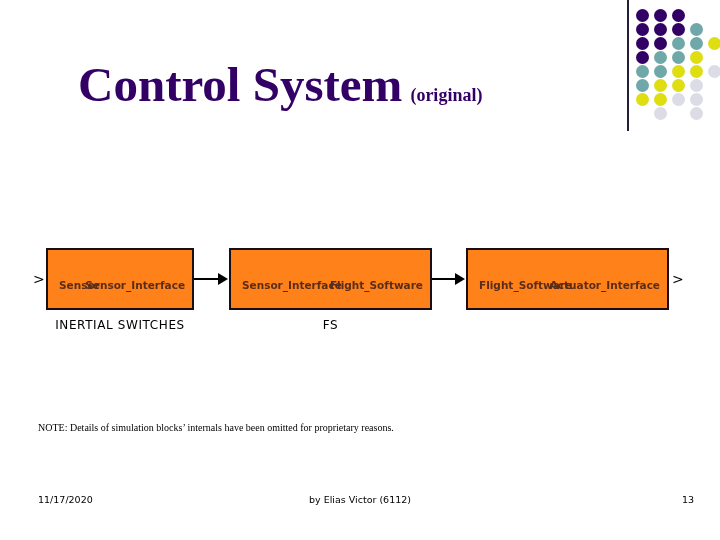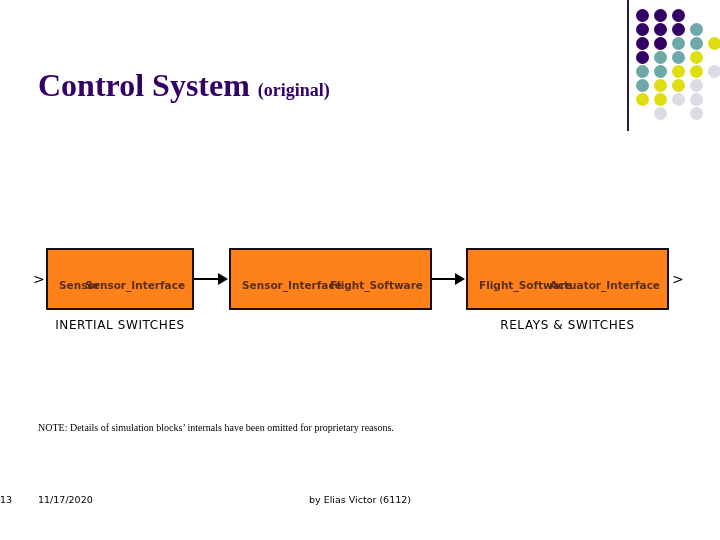--- a/index.html
+++ b/index.html
@@ -42,26 +42,27 @@
   
   #title-block {
     position: absolute;
     left: 38px;
     top: 62px;
     width: 580px;
     color: #330066;
     font-family: "Liberation Serif", serif;
   }
   #title-main {
-    font-size: 32px;
+    font-size: 49px;
     font-weight: bold;
     letter-spacing: 0px;
     line-height: 46px;
     display: inline;
     vertical-align: baseline;
+    margin-left: 40px;
   }
   #title-sub {
     font-size: 18px;
     font-weight: bold;
     display: inline;
     padding-left: 8px;
     vertical-align: baseline;
   }
 
   
@@ -137,21 +138,21 @@
   
   .footer-item {
     position: absolute;
     top: 494px;
     font-family: "DejaVu Sans", sans-serif;
     font-size: 9.5px;
     color: #000000;
   }
   #footer-date   { left: 38px; }
   #footer-center { left: 0px; width: 720px; text-align: center; }
-  #footer-page   { left: 0px; width: 682px; }
+  #footer-page   { left: 12px; width: 682px; text-align: right; }
 </style>
 </head>
 <body>
 
 <div id="slide">
 
   <div id="dot-motif">
     <div id="motif-rule" style="background: rgb(35, 31, 58);"></div>
     <div id="dot-field">
         <div class="dot" style="left: 9px; top: 9px; background: rgb(51, 0, 102);"></div>
@@ -196,25 +197,25 @@
 
   <div class="sim-block" style="left: 46px; top: 12px; width: 148px; height: 62px; background: rgb(255, 129, 25); border-color: rgb(26, 14, 18);">
         <div class="sim-port-label port-in" style="color: rgb(90, 45, 26);">Sensor</div>
         <div class="sim-port-label port-out" style="color: rgb(90, 45, 26);">Sensor_Interface</div>
       </div>
       <div class="block-caption" style="left: 46px; top: 82px; width: 148px;">INERTIAL SWITCHES</div>
       <div class="sim-block" style="left: 229px; top: 12px; width: 203px; height: 62px; background: rgb(255, 129, 25); border-color: rgb(26, 14, 18);">
         <div class="sim-port-label port-in" style="color: rgb(90, 45, 26);">Sensor_Interface</div>
         <div class="sim-port-label port-out" style="color: rgb(90, 45, 26);">Flight_Software</div>
       </div>
+      <div class="block-caption" style="left: 229px; top: 82px; width: 203px;">FS</div>
       <div class="sim-block" style="left: 466px; top: 12px; width: 203px; height: 62px; background: rgb(255, 129, 25); border-color: rgb(26, 14, 18);">
         <div class="sim-port-label port-in" style="color: rgb(90, 45, 26);">Flight_Software</div>
         <div class="sim-port-label port-out" style="color: rgb(90, 45, 26);">Actuator_Interface</div>
       </div>
-      <div class="block-caption" style="left: 466px; top: 82px; width: 203px;">RELAYS &amp; SWITCHES</div>
       <div class="conn-line" style="left: 194px; top: 42px; width: 25px;"></div>
       <div class="conn-head" style="left: 218px; top: 37px;"></div>
       <div class="conn-line" style="left: 432px; top: 42px; width: 24px;"></div>
       <div class="conn-head" style="left: 455px; top: 37px;"></div>
       <div class="edge-port" style="left: 33px; top: 38px;">&gt;</div>
       <div class="edge-port" style="left: 672px; top: 38px;">&gt;</div>
     </div>
 
   <div id="note-line">NOTE:  Details of simulation blocks’ internals have been omitted for proprietary reasons.</div>
 

